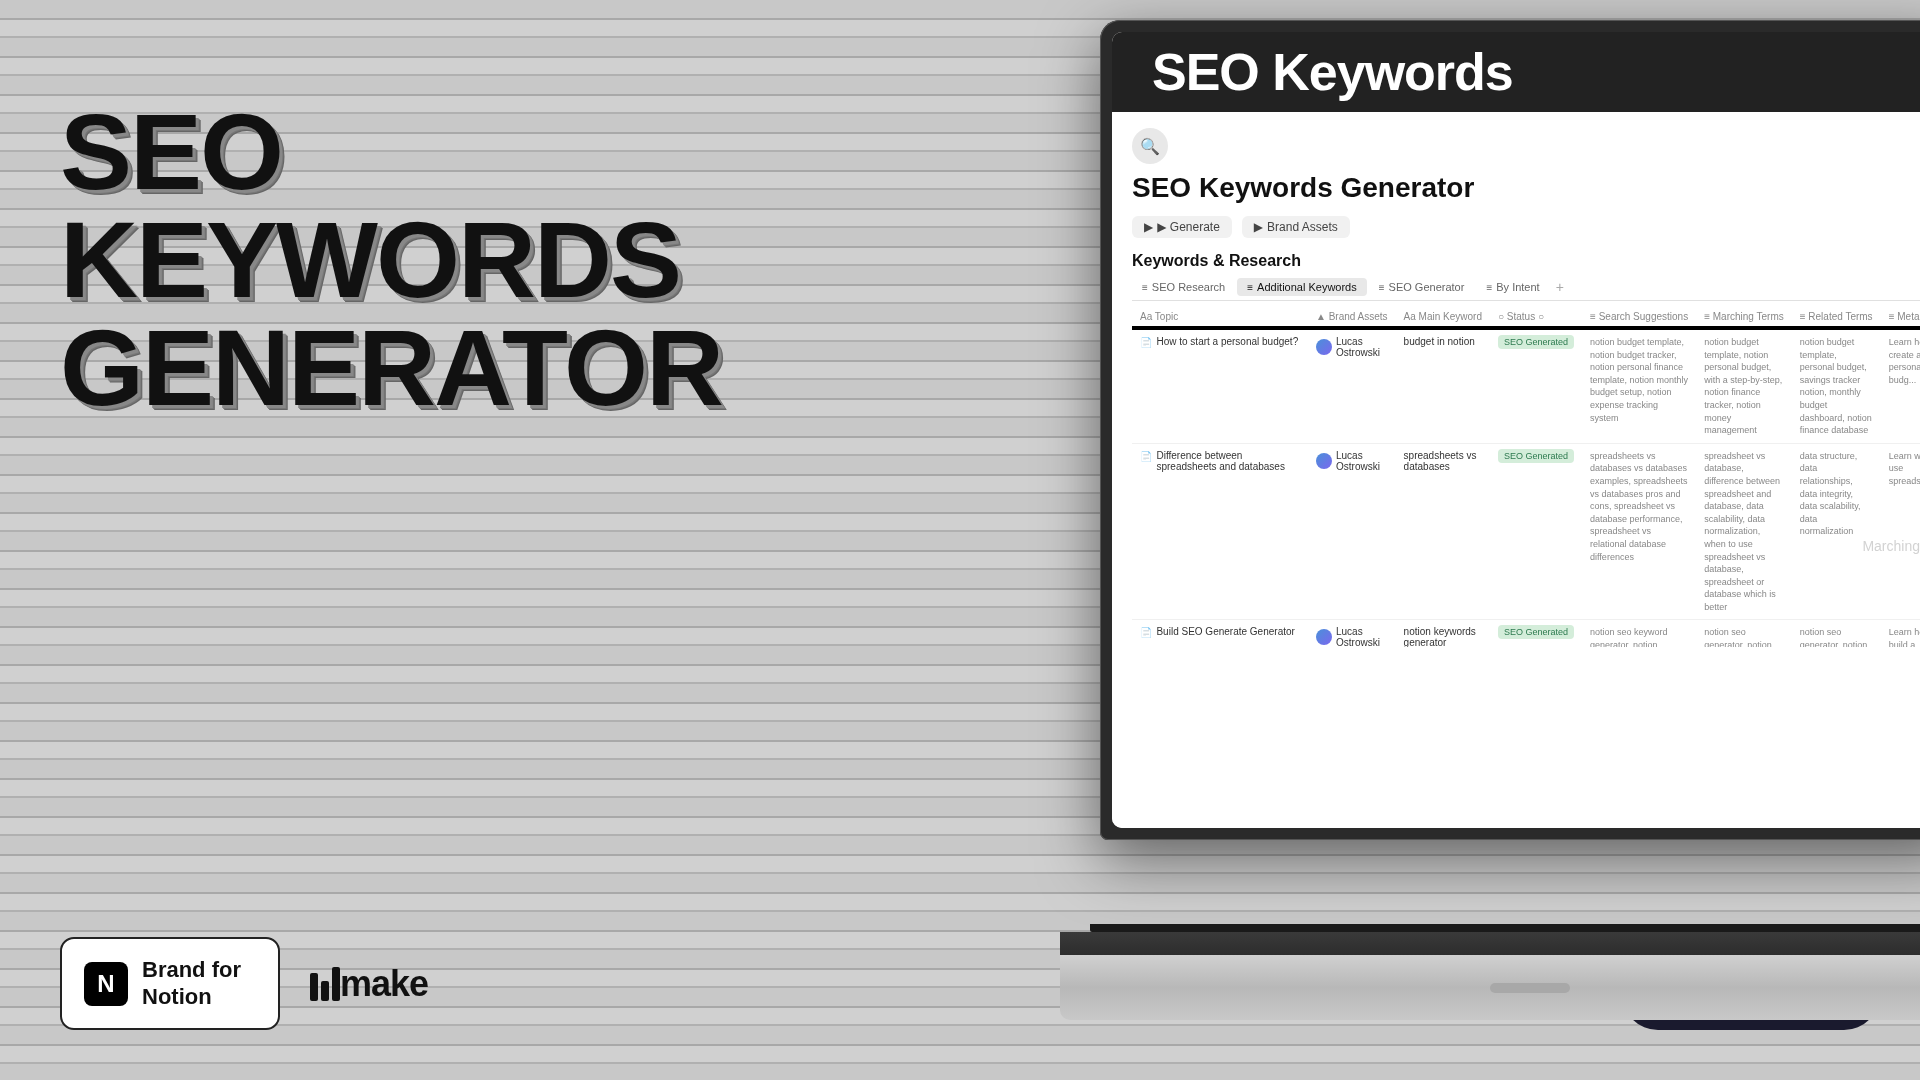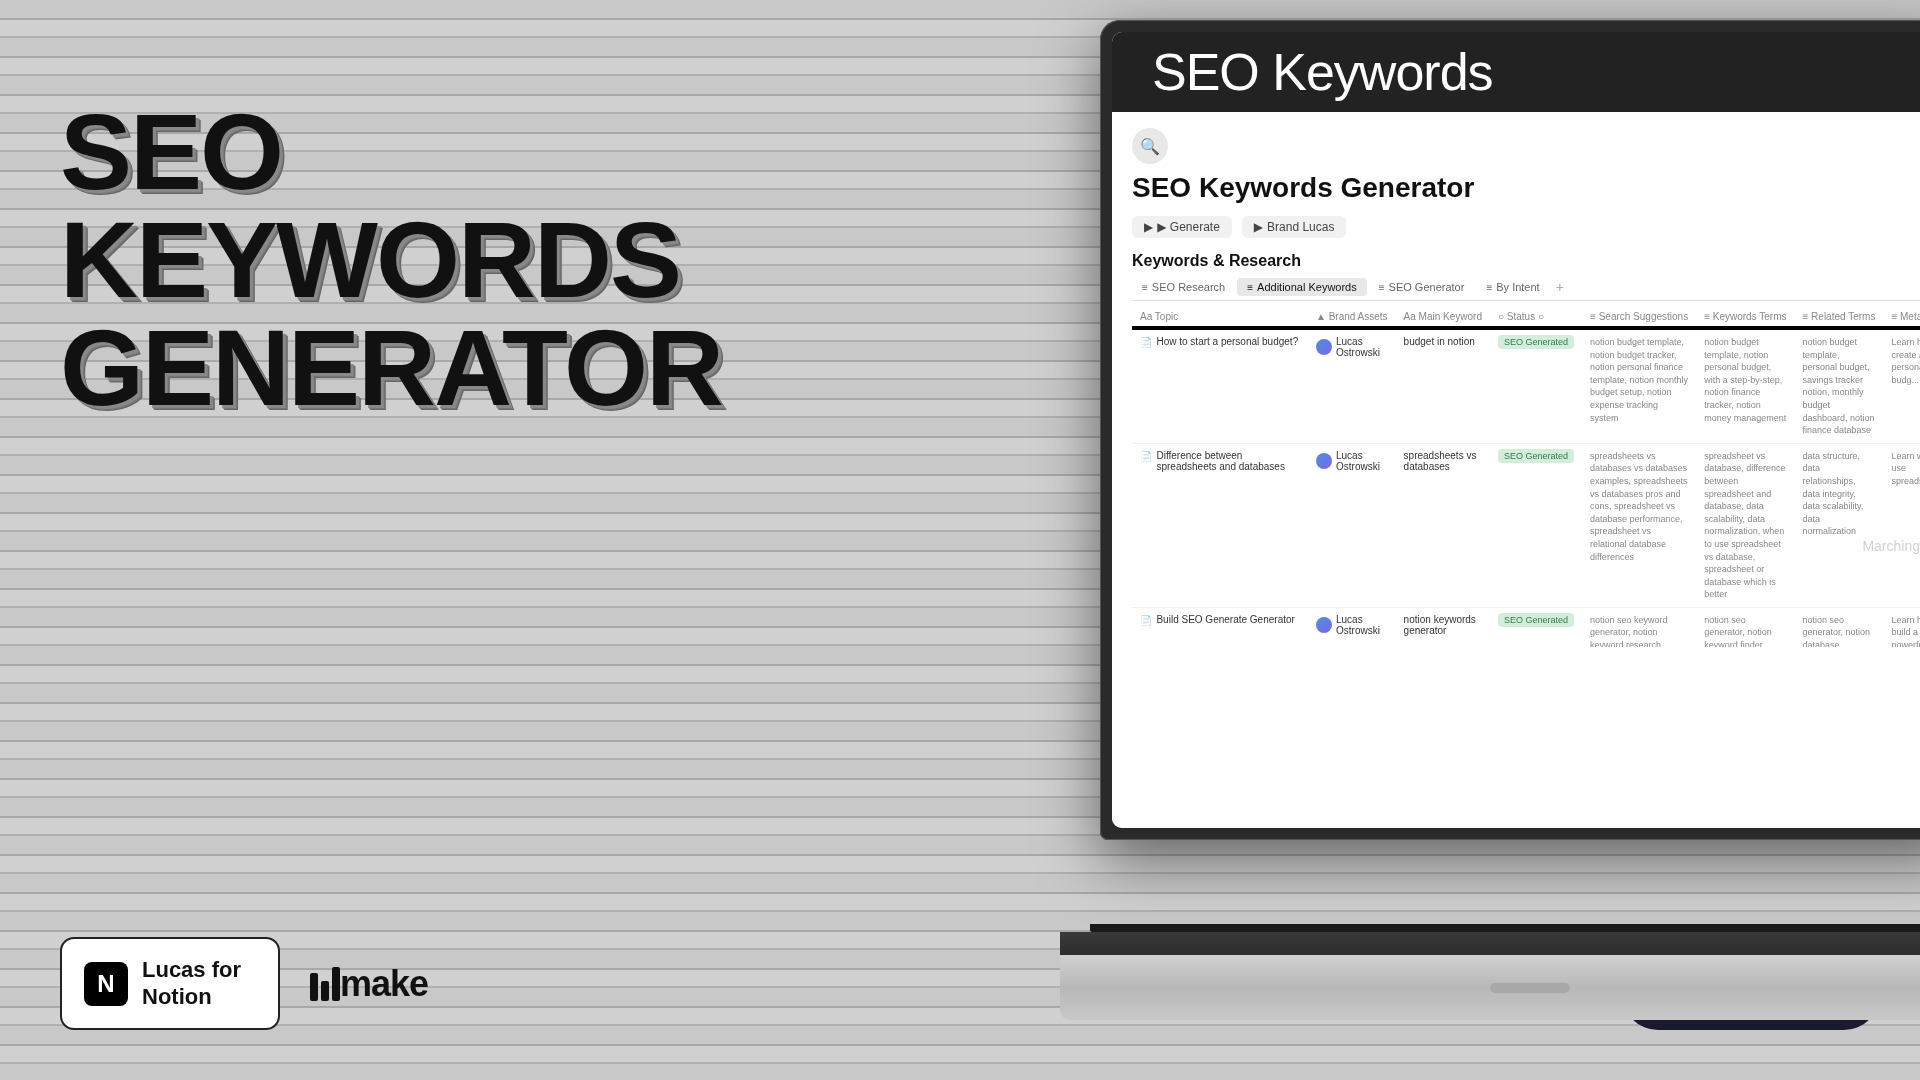--- a/index.html
+++ b/index.html
@@ -174,21 +174,21 @@
       height: 100%;
       background: #f7f6f3;
       border-radius: 10px;
       overflow: hidden;
       position: relative;
     }
 
     .notion-header-title {
       color: #fff;
       font-size: 52px;
-      font-weight: 400;
+      font-weight: 700;
       font-family: 'Arial Black', Arial, sans-serif;
       letter-spacing: -1px;
     }
 
     .notion-page-icon {
       width: 36px;
       height: 36px;
       background: #e8e8e8;
       border-radius: 50%;
       margin-bottom: 6px;
@@ -424,21 +424,21 @@
     <div>GENERATOR</div>
   </div>
 </div>
 
 <div class="bottom-left">
   <div class="notion-badge">
     <div class="notion-icon">
       <span>N</span>
     </div>
     <div class="notion-text">
-      <div>Lucas for</div>
+      <div>Brand for</div>
       <div>Notion</div>
     </div>
   </div>
   <div class="make-logo">
     <div class="make-bars">
       <div class="make-bar" style="height:28px;"></div>
       <div class="make-bar" style="height:20px;"></div>
       <div class="make-bar" style="height:34px;"></div>
     </div>
     <div class="make-word">make</div>
@@ -468,21 +468,21 @@
 
         <div class="notion-page-title">SEO Keywords Generator</div>
 
         <div class="notion-buttons">
           <button class="notion-btn">
             <span>▶</span>
             <span>▶ Generate</span>
           </button>
           <button class="notion-btn">
             <span>▶</span>
-            <span>Brand Lucas</span>
+            <span>Brand Assets</span>
           </button>
         </div>
 
         <div class="section-title">Keywords &amp; Research</div>
 
         <div class="db-tabs">
           <div class="db-tab">
             <span class="db-tab-icon">≡</span>
             <span>SEO Research</span>
           </div>
@@ -503,21 +503,21 @@
 
         <div class="table-wrapper">
           <table class="notion-table">
             <thead>
               <tr>
                 <th>Aa Topic</th>
                 <th>▲ Brand Assets</th>
                 <th>Aa Main Keyword</th>
                 <th>○ Status ○</th>
                 <th>≡ Search Suggestions</th>
-                <th>≡ Keywords Terms</th>
+                <th>≡ Marching Terms</th>
                 <th>≡ Related Terms</th>
                 <th>≡ Meta Des...</th>
               </tr>
             </thead>
             <tbody id="table-body">
             <tr>
       <td>
         <div class="topic-cell">
           <span class="topic-icon">📄</span>
           <span>How to start a personal budget?</span>

